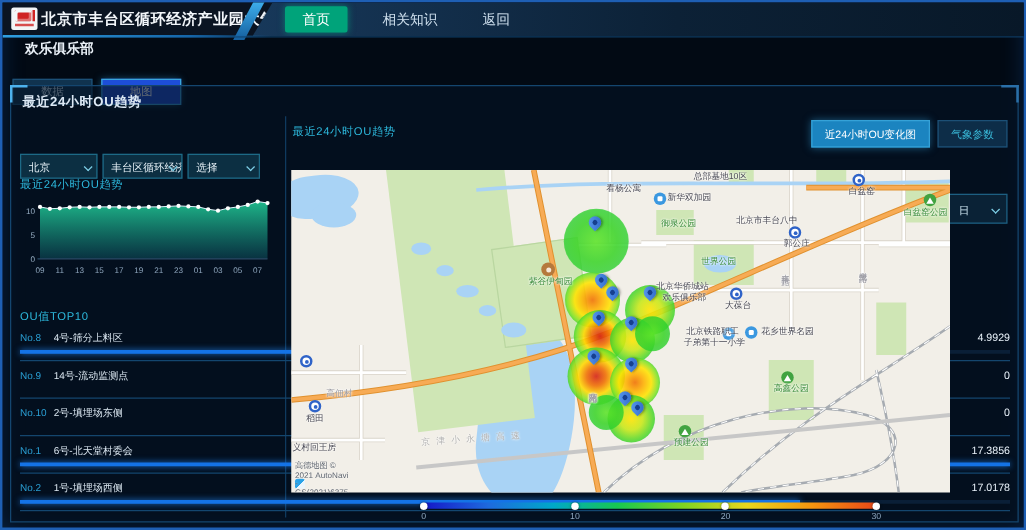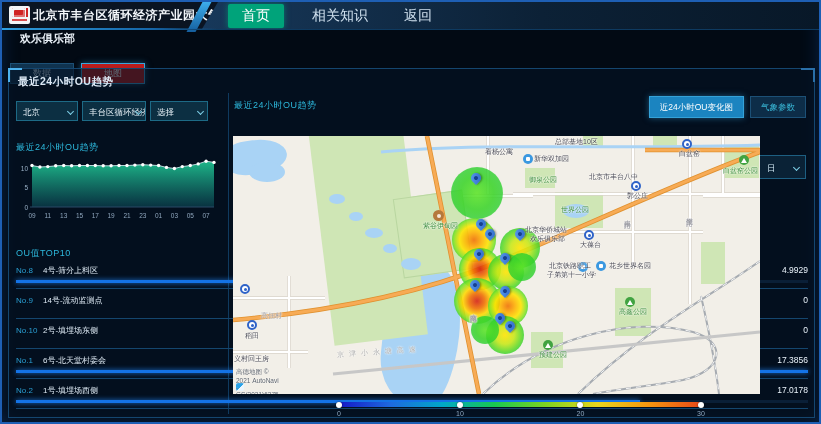--- a/index.html
+++ b/index.html
@@ -16,39 +16,39 @@
     box-shadow:inset 2px 2px 0 #f2f5f7, inset -2px -2px 0 rgba(255,255,255,.35);}
   .logo .r2{position:absolute;left:17px;top:2px;width:2px;height:9px;background:#cf2323;}
   .logo .r3{position:absolute;left:3px;top:13px;width:15px;height:2px;background:#cf2323;opacity:.8;}
   .app-title{position:absolute;left:31px;top:0;height:27px;line-height:27px;font-size:12px;font-weight:bold;color:#f2f6fa;letter-spacing:.5px;}
   .navstrip{position:absolute;left:200px;top:0;right:0;height:27px;
     background:linear-gradient(90deg,#17385a,#0c2136 55%,#081828);
     clip-path:polygon(16px 0,100% 0,100% 100%,0 100%);
     display:flex;align-items:center;gap:20px;padding-left:26px;box-sizing:border-box;}
   .nav-slash{position:absolute;left:193px;top:-2px;width:9px;height:32px;background:linear-gradient(#3fb2f0,#155f9e);
     transform:skewX(-28deg);}
-  .nav-item{font-size:14px;color:#cfe0ee;cursor:pointer;padding:3px 8px;white-space:nowrap;}
+  .nav-item{font-size:11px;color:#cfe0ee;cursor:pointer;padding:3px 8px;white-space:nowrap;}
   .nav-item.active{background:#00a37a;color:#fff;border-radius:2px;padding:3px 14px;box-shadow:0 0 6px rgba(0,190,140,.5);}
   
   .publish-label{position:absolute;left:18px;top:29px;font-size:11px;font-weight:bold;color:#e9f0f7;}
   .tabs{position:absolute;left:8px;top:41px;display:flex;gap:7px;margin-top:20px;}
   .tab{height:19px;line-height:19px;padding:0 22px;font-size:9px;color:#cfe3f2;background:#10334f;
        border:1px solid #1c5076;text-align:center;cursor:pointer;}
-  .tab.active{background:#b91c1c;border-color:#3aa6dc;color:#fff;box-shadow:0 0 6px rgba(50,160,220,.5);}
+  .tab.active{background:#1d4ed8;border-color:#3aa6dc;color:#fff;box-shadow:0 0 6px rgba(50,160,220,.5);}
   
   .frame{position:absolute;left:6px;top:66px;width:807px;height:350px;border:1px solid #14466f;
     background:rgba(5,18,36,.65);box-sizing:border-box;}
   .frame::before{content:"";position:absolute;left:-1px;top:-1px;width:12px;height:12px;
     border-left:2px solid #4db2ee;border-top:2px solid #4db2ee;}
   .frame::after{content:"";position:absolute;right:-1px;top:-1px;width:12px;height:12px;
     border-right:2px solid #2a6fa8;border-top:2px solid #2a6fa8;}
   .frame-title{position:absolute;left:9px;top:6px;font-size:10.5px;color:#dce8f4;font-weight:bold;letter-spacing:.5px;}
   .leftcol{position:absolute;left:3px;top:24px;width:216px;bottom:3px;border-right:1px solid #0f3a5f;}
   
-  .dd-row{position:absolute;left:7px;top:32px;display:flex;gap:4px;}
+  .dd-row{position:absolute;left:7px;top:54px;display:flex;gap:4px;}
   .dd{position:relative;height:20px;background:#0c2f42;border:1px solid #1d6a86;color:#e8f2f8;
       font-size:8.5px;line-height:20px;padding:0 14px 0 6px;box-sizing:border-box;cursor:pointer;
       overflow:hidden;white-space:nowrap;}
   .dd .chev{position:absolute;right:4px;top:7px;width:4px;height:4px;border:solid #7fd0e8;border-width:0 1px 1px 0;
       transform:rotate(45deg);}
   .cy-label{color:#2db8dc;font-size:9px;letter-spacing:.5px;}
   .left-chart-label{position:absolute;left:7px;top:72px;}
   .chart-box{position:absolute;left:5px;top:84px;width:206px;height:86px;}
   
   .top-title{position:absolute;left:7px;top:178px;}

